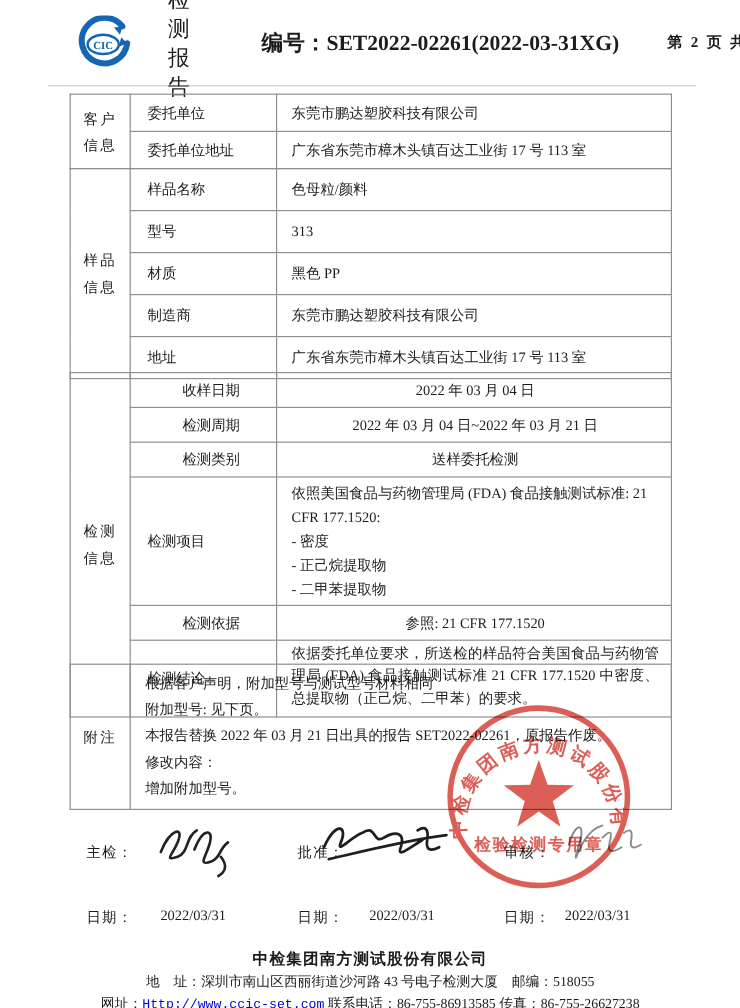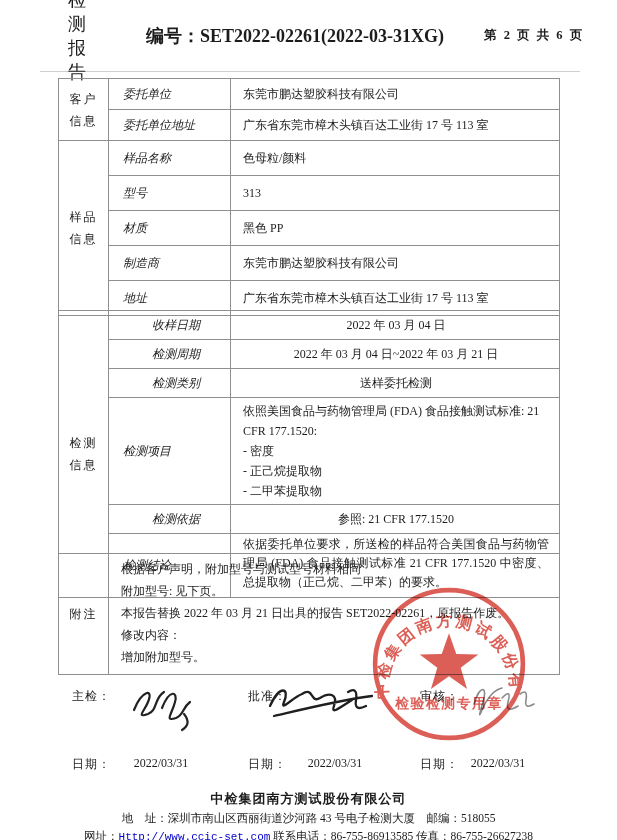--- a/index.html
+++ b/index.html
@@ -27,21 +27,21 @@
     border-collapse:collapse;
     margin-left:58px;
     width:502px;
     font-size:12px;
     table-layout:fixed;
   }
   .tbl td{border:1px solid #8f8f8f;vertical-align:middle;}
   td.sec{
     width:47px;text-align:center;font-size:12px;line-height:22px;letter-spacing:2px;margin-top:48px;
   }
-  td.field{width:106px;padding-left:14px;font-style:italic;}
+  td.field{width:106px;padding-left:14px;}
   td.value{padding-left:12px;padding-right:10px;}
   .t-cust{position:absolute;top:78px;}
   .t-cust td{height:28px;}
   .t-samp{position:absolute;top:140px;}
   .t-samp td{height:32px;}
   .t-test{position:absolute;top:310px;}
   .t-test td.r-sm{height:26px;text-align:center;}
   .t-test td.r-items{height:104px;}
   .t-test td.r-concl{height:56px;}
   .multiline div{line-height:20px;}
@@ -49,21 +49,21 @@
   .t-notes{position:absolute;top:553px;}
   .t-notes td.value{padding-top:4px;padding-bottom:6px;}
   .t-notes .nline{line-height:22px;}
   
   .sig-area{
     position:absolute;left:58px;top:676px;width:502px;height:105px;
     font-size:12px;
   }
   .sig-cols{display:grid;grid-template-columns:176px 172px 154px;}
   .sig-col{position:relative;height:60px;}
-  .sig-label{position:absolute;left:14px;top:12px;letter-spacing:1px;}
+  .sig-label{position:absolute;left:14px;top:26px;letter-spacing:1px;}
   .sig-svg{position:absolute;top:0;}
   .sig1{left:62px;}
   .sig2{left:52px;}
   .sig3{left:26px;z-index:4;}
   .date-row{display:grid;grid-template-columns:176px 172px 154px;margin-top:20px;}
   .date-cell{position:relative;}
   .date-label{position:absolute;left:14px;letter-spacing:1px;}
   .date-val{display:block;text-align:center;padding-left:30px;}
   
   .stamp{
@@ -75,20 +75,29 @@
   .f-company{font-size:13px;font-weight:bold;letter-spacing:1px;}
   .f-line{font-size:11.5px;margin-top:3px;}
   .f-url{color:#0000cc;text-decoration:underline;font-family:"Liberation Mono","DejaVu Sans Mono",monospace;font-size:11px;}
 </style>
 </head>
 <body>
 
 <div class="page">
 
   <div class="report-header">
+    <div class="logo-wrap">
+      <svg width="50" height="46" viewBox="0 0 50 46">
+        <path d="M40,9 A19,19 0 1 0 44,23" fill="none" stroke="#1567b3" stroke-width="5" stroke-linecap="round"></path>
+        <path d="M40,9 l-7,1 5,6 z" fill="#1567b3"></path>
+        <path d="M44,23 l-5,-5 -2,8 z" fill="#1567b3"></path>
+        <ellipse cx="24" cy="24" rx="13" ry="8" fill="#ffffff" stroke="#1567b3" stroke-width="2"></ellipse>
+        <text x="24" y="27.5" text-anchor="middle" font-size="9" font-weight="bold" fill="#1567b3" font-family="'Liberation Serif',serif">CIC</text>
+      </svg>
+    </div>
     <div class="hdr-title">检测报告</div>
     <div class="hdr-no"><span>编号：</span><span>SET2022-02261(2022-03-31XG)</span></div>
     <div class="hdr-page">第 2 页 共 6 页</div>
   </div>
 
   <table class="tbl t-cust">
     <tbody>
         <tr>
       <td class="sec" rowspan="2">
         <div>客户</div>

